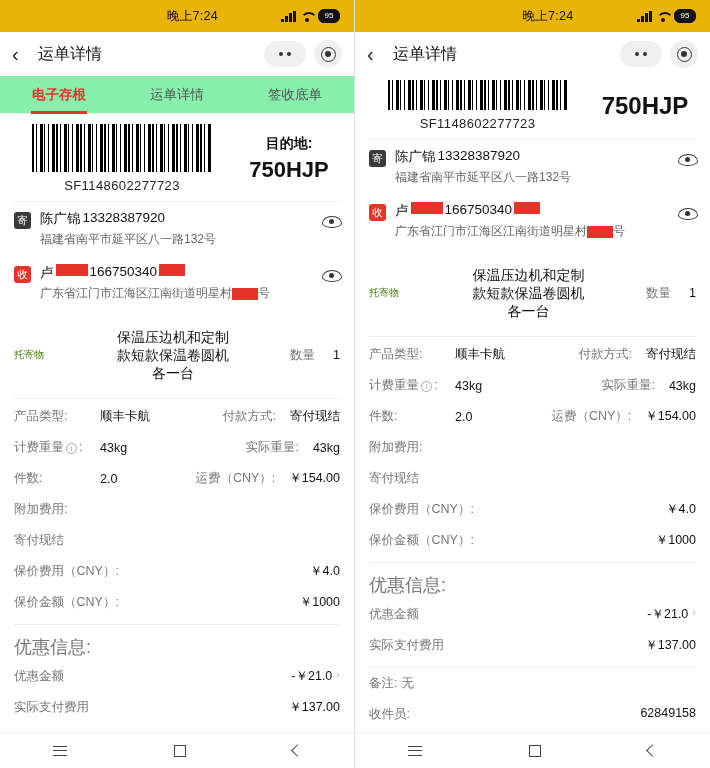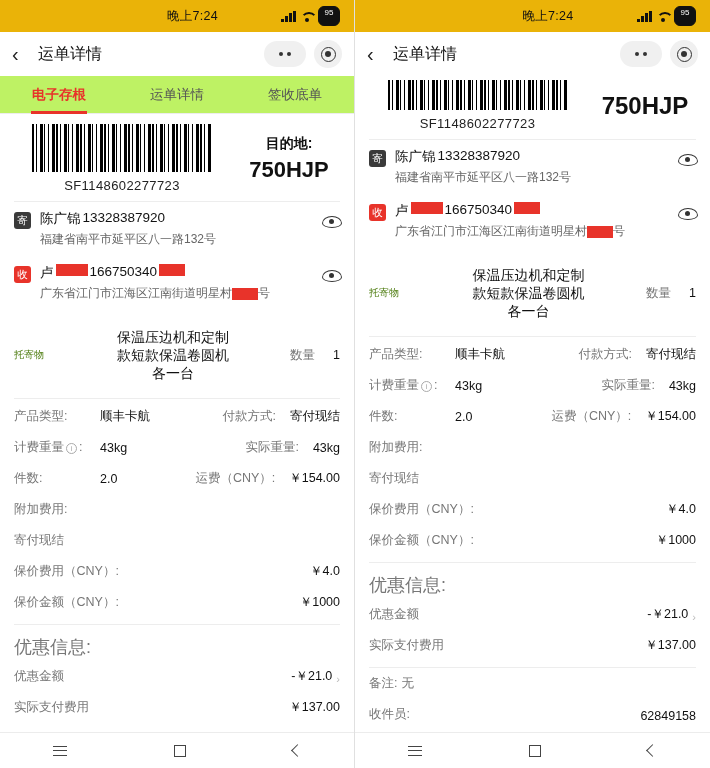--- a/index.html
+++ b/index.html
@@ -62,21 +62,21 @@
     content: "";
     position: absolute; left: 5px; top: 7px;
     width: 4px; height: 4px; background: #111; border-radius: 50%;
   }
   .batt {
     border: 1.2px solid #111;
     border-radius: 6px;
     padding: 0 3px;
     font-size: 8px;
     line-height: 11px;
-    height: 20px;
+    height: 14px;
     color: #fff;
     background: #111;
     min-width: 22px;
     text-align: center;
   }
 
   
   .navbar {
     height: 44px;
     background: #fff;
@@ -121,21 +121,21 @@
     border: 1.6px solid #333;
     display: flex; align-items: center; justify-content: center;
   }
   .circle-btn .ring:after {
     content: ""; width: 6px; height: 6px; border-radius: 50%; background: #333;
   }
 
   
   .tabs {
     height: 38px;
-    background: #bef264;
+    background: #86efac;
     display: flex;
     align-items: center;
     border-bottom: 1px solid #ededed;
   }
   .tab {
     flex: 1;
     text-align: center;
     font-size: 13.5px;
     color: #555;
     position: relative;
@@ -255,21 +255,21 @@
     flex: 1; text-align: center;
     font-size: 14px; color: #111; line-height: 18px;
   }
   .qty-label { font-size: 12.5px; color: #777; margin-right: 18px; }
   .qty-value { font-size: 12.5px; color: #111; }
 
   
   .info-sec { background: #fff; padding: 4px 14px 10px; }
   .info-line {
     display: flex;
-    align-items: flex-end;
+    align-items: flex-start;
     font-size: 12.5px;
     color: #111;
     padding: 7px 0;
   }
   .il-label { color: #777; width: 86px; flex: 0 0 auto; }
   .il-value { color: #111; }
   .il-pair { display: flex; align-items: center; flex: 1; }
   .il-pair.second { justify-content: flex-end; }
   .il-pair.second .il-label { width: auto; margin-right: 14px; }
   .full-right { margin-left: auto; }

